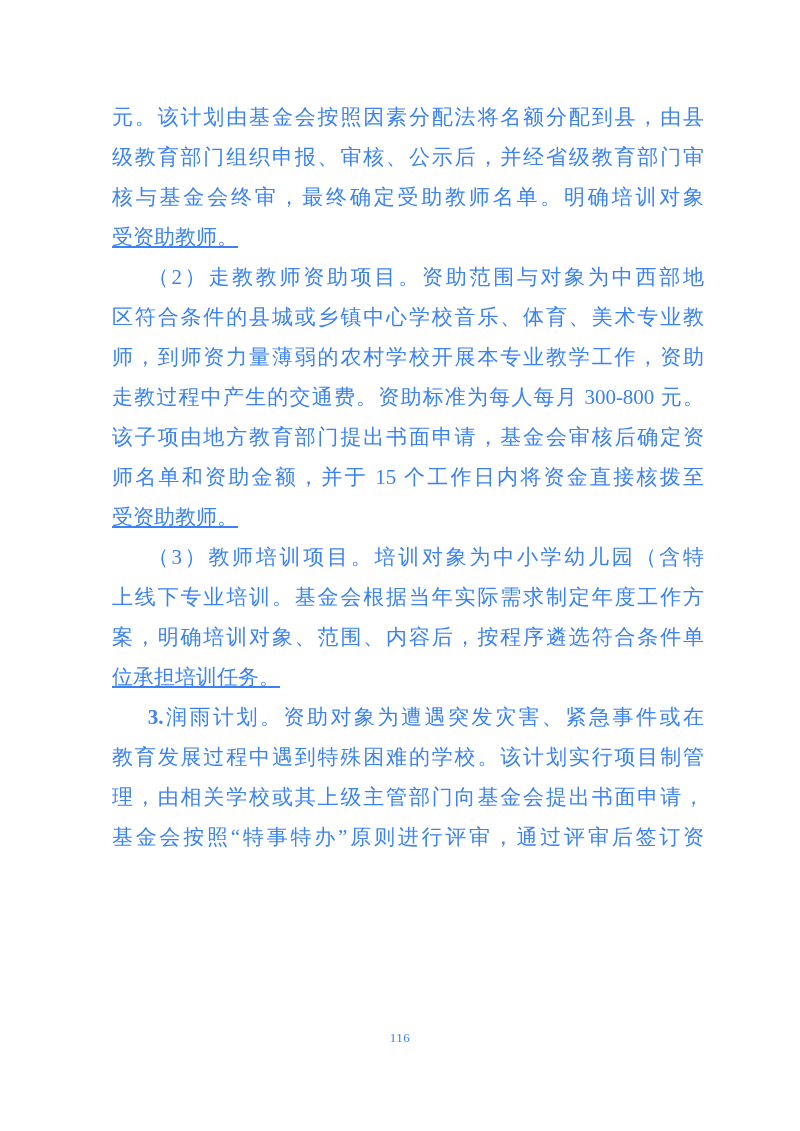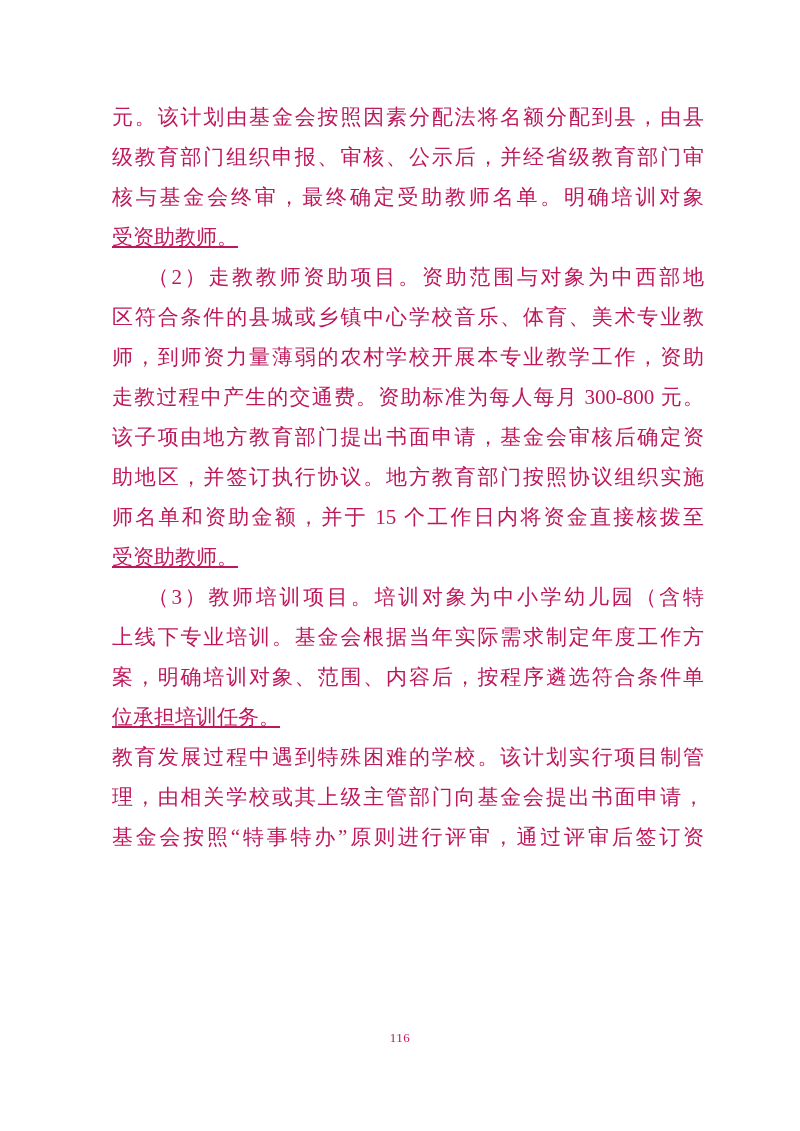--- a/index.html
+++ b/index.html
@@ -7,21 +7,21 @@
     padding: 0;
     background: #ffffff;
   }
   #page {
     position: relative;
     width: 800px;
     height: 1131px;
     background: #ffffff;
     overflow: hidden;
     font-family: "Liberation Serif", "DejaVu Serif", serif;
-    color: #be185d;
+    color: #3b82f6;
   }
   #text-body {
     position: absolute;
     left: 112px;
     top: 97px;
     width: 592px;
     font-size: 21px;
   }
   .para { margin: 0; padding: 0; }
   .line {
@@ -61,30 +61,30 @@
         <div class="line">级教育部门组织申报、审核、公示后，并经省级教育部门审</div>
         <div class="line">核与基金会终审，最终确定受助教师名单。明确培训对象</div>
         <div class="line pe">受资助教师。</div>
       </div>
       <div class="para">
         <div class="line indent">（2）走教教师资助项目。资助范围与对象为中西部地</div>
         <div class="line">区符合条件的县城或乡镇中心学校音乐、体育、美术专业教</div>
         <div class="line">师，到师资力量薄弱的农村学校开展本专业教学工作，资助</div>
         <div class="line">走教过程中产生的交通费。资助标准为每人每月 300-800 元。</div>
         <div class="line">该子项由地方教育部门提出书面申请，基金会审核后确定资</div>
-        <div class="line">助地区，并签订执行协议。地方教育部门按照协议组织实施</div>
         <div class="line">师名单和资助金额，并于 15 个工作日内将资金直接核拨至</div>
         <div class="line pe">受资助教师。</div>
       </div>
       <div class="para">
         <div class="line indent">（3）教师培训项目。培训对象为中小学幼儿园（含特</div>
         <div class="line">上线下专业培训。基金会根据当年实际需求制定年度工作方</div>
         <div class="line">案，明确培训对象、范围、内容后，按程序遴选符合条件单</div>
         <div class="line pe">位承担培训任务。</div>
       </div>
       <div class="para">
+        <div class="line indent"><span class="run-bold">3.</span><span>润雨计划。资助对象为遭遇突发灾害、紧急事件或在</span></div>
         <div class="line">教育发展过程中遇到特殊困难的学校。该计划实行项目制管</div>
         <div class="line">理，由相关学校或其上级主管部门向基金会提出书面申请，</div>
         <div class="line">基金会按照“特事特办”原则进行评审，通过评审后签订资</div>
       </div>
     </div>
   <div id="page-number">116</div>
 </div>
 
 </body></html>

